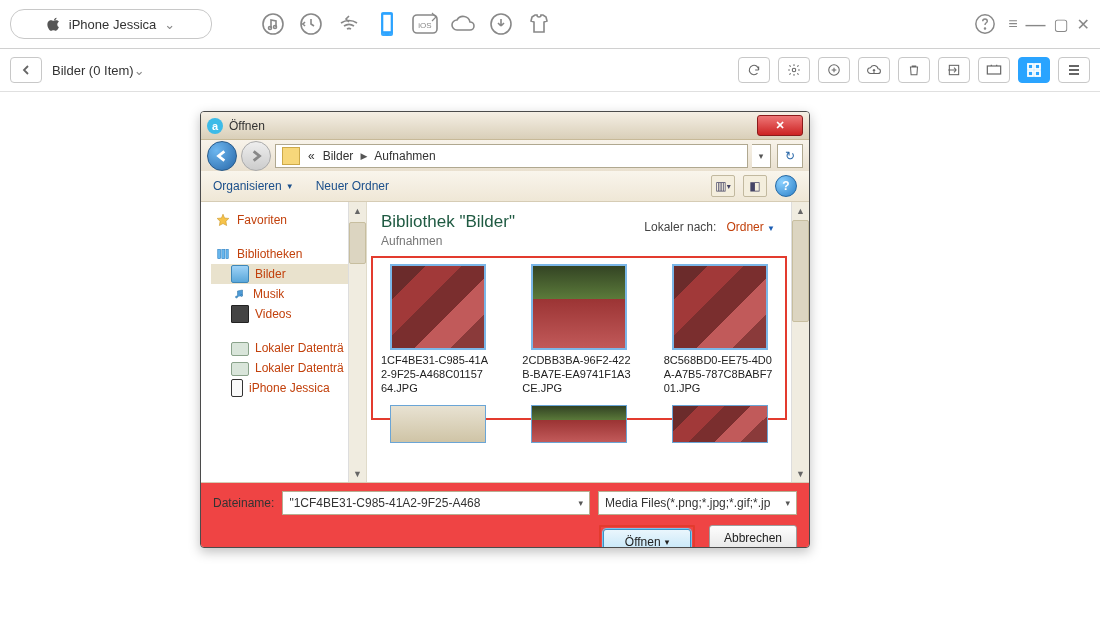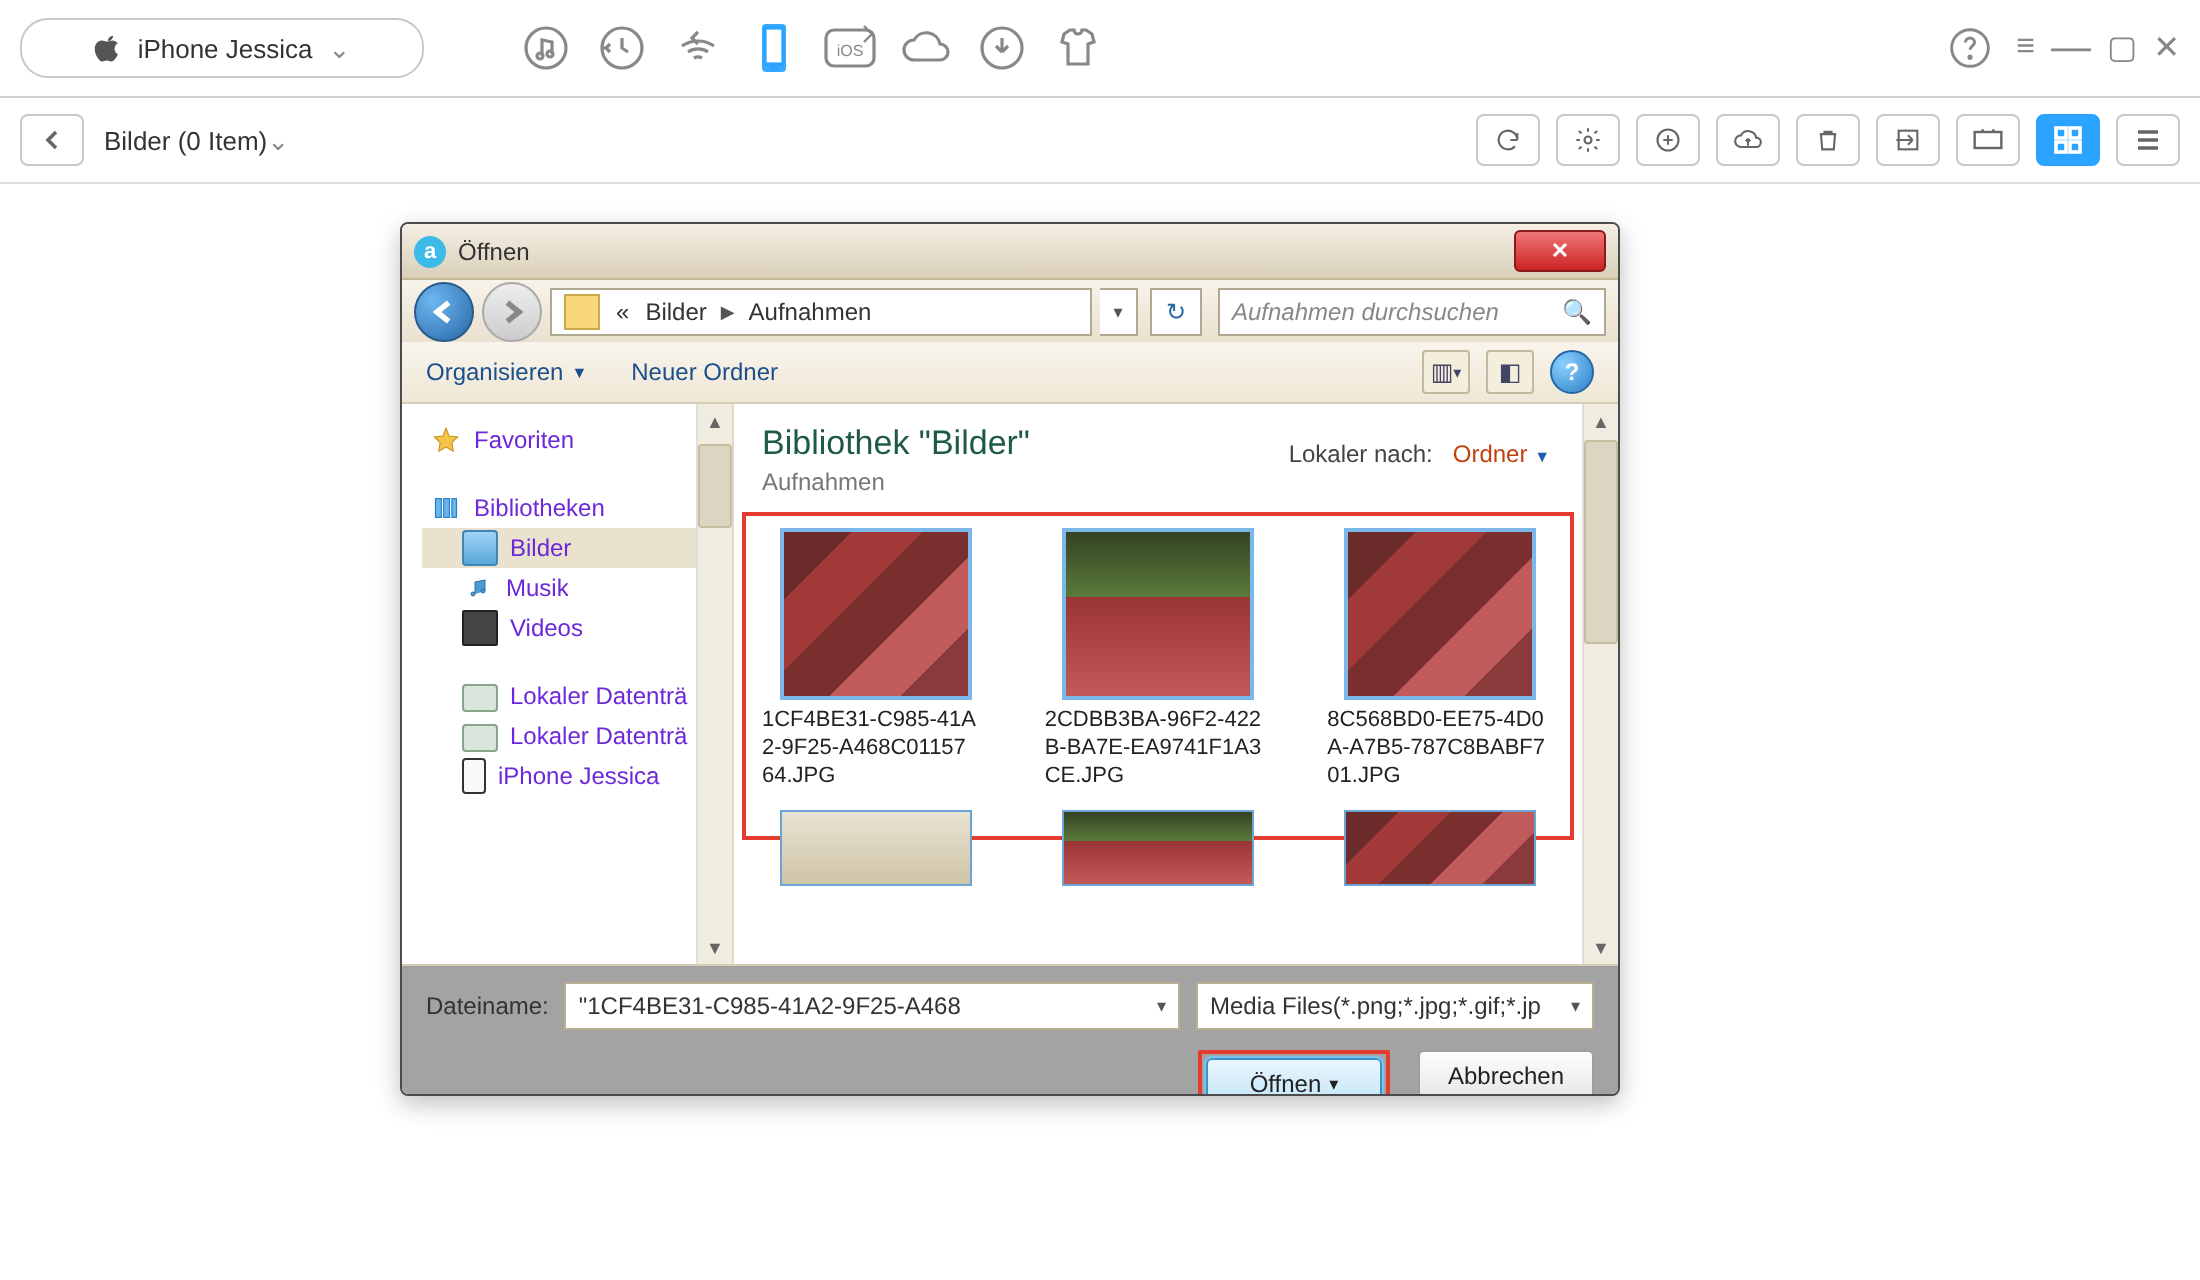--- a/index.html
+++ b/index.html
@@ -48,21 +48,21 @@
 .cmdbar .helpb{width:20px;height:20px;border-radius:50%;background:radial-gradient(circle at 30% 30%,#8cd1ff,#2a7fc7);color:#fff;display:flex;align-items:center;justify-content:center;font-weight:bold;border:1px solid #2468a3}
 
 .dlg-body{display:flex;height:280px}
 .side{width:165px;background:#fff;border-right:1px solid #e0dbca;position:relative}
 .side-inner{position:absolute;inset:0;overflow:hidden}
 .side-scroll{position:absolute;top:0;right:0;width:17px;height:100%;background:#f0ece0;border-left:1px solid #ddd}
 .side-scroll .thumb{width:15px;margin:20px auto 0;height:40px;background:#dcd5c1;border:1px solid #c7be9f;border-radius:2px}
 .side-scroll .arr{position:absolute;left:0;width:17px;height:17px;display:flex;align-items:center;justify-content:center;color:#666;font-size:9px}
 .side-scroll .arr.up{top:0}
 .side-scroll .arr.dn{bottom:0}
-.tree{padding:8px 4px 0 10px;font-size:12px;color:#6d28d9}
+.tree{padding:8px 4px 0 10px;font-size:12px;color:#c2410c}
 .tree .node{display:flex;align-items:center;gap:6px;height:20px;padding-left:4px}
 .tree .node.ind1{padding-left:20px}
 .tree .node.ind2{padding-left:20px}
 .tree .node.sel{background:#e9e2cd}
 .tree .label{white-space:nowrap;overflow:hidden;text-overflow:ellipsis}
 .ic{width:16px;height:16px;display:inline-flex;align-items:center;justify-content:center;flex-shrink:0}
 .ic.star svg{fill:#f6c34a;stroke:#c99522}
 .ic.lib svg{fill:#68b7ee;stroke:#2a7fc3}
 .ic.pic{background:linear-gradient(#9fd3f7,#5aa7da);border:1px solid #3e86b7;border-radius:2px}
 .ic.doc{background:#fff;border:1px solid #9aa;border-radius:1px;position:relative}
@@ -88,21 +88,21 @@
 .thumb.alt{background:linear-gradient(#324223,#5b7a3a 40%,#9b3434 40%,#c25a5a)}
 .sel-glow{outline:2px solid #7bb7e8;outline-offset:-2px}
 .fname{font-size:11px;color:#222;line-height:1.25;white-space:pre-wrap}
 .row2{display:flex;gap:28px;padding:0 14px}
 .row2 .thumb{height:36px}
 .cscroll{position:absolute;right:0;top:0;width:17px;height:100%;background:#f0ece0;border-left:1px solid #ddd}
 .cscroll .thumb{width:15px;margin:18px auto 0;height:100px;background:#dcd5c1;border:1px solid #c7be9f;border-radius:2px}
 .cscroll .arr{position:absolute;left:0;width:17px;height:17px;display:flex;align-items:center;justify-content:center;color:#666;font-size:9px}
 .cscroll .arr.up{top:0}.cscroll .arr.dn{bottom:0}
 
-.dlg-bottom{background:#a3a3a3;border-top:1px solid #d6ccb5;padding:8px 12px 10px}
+.dlg-bottom{background:#ef4444;border-top:1px solid #d6ccb5;padding:8px 12px 10px}
 .fn-row{display:flex;align-items:center;gap:8px}
 .fn-label{font-size:12px;color:#333}
 .fn-combo{flex:1;height:22px;background:#fff;border:1px solid #b7ad91;display:flex;align-items:center;padding:0 6px;font-size:12px}
 .fn-combo .dd{margin-left:auto;font-size:9px;color:#555}
 .ft-combo{width:185px;height:22px;background:#fff;border:1px solid #b7ad91;display:flex;align-items:center;padding:0 6px;font-size:12px}
 .ft-combo .dd{margin-left:auto;font-size:9px;color:#555}
 .btn-row{display:flex;justify-content:flex-end;gap:14px;margin-top:10px;position:relative}
 .dlg-btn{width:86px;height:24px;border:1px solid #9e9e9e;background:linear-gradient(#fdfdfd,#e6e6e6);border-radius:3px;display:flex;align-items:center;justify-content:center;font-size:12px;color:#222}
 .dlg-btn.primary{border:1px solid #3a93c7;background:linear-gradient(#eaf6fd,#bfe4f7);outline:1px solid #7bc3ea;outline-offset:0}
 .redbox2{border:2px solid #e33b2e;padding:2px;border-radius:1px}
@@ -275,24 +275,20 @@
       </div>
     <div class="addrbar">
       <span class="fld"></span>
       <span class="seg">«</span>
       <span class="seg">Bilder</span>
       <span class="tri">▶</span>
       <span class="seg">Aufnahmen</span>
     </div>
     <div class="addrdrop">▾</div>
     <div class="refbtn">↻</div>
-    <div class="searchbox">
-      <span>Aufnahmen durchsuchen</span>
-      <span class="mag">🔍</span>
-    </div>
   </div>
   <div class="cmdbar">
     <div class="item">
         <span>Organisieren</span>
         <span class="tri">▼</span>
       </div>
     <div class="item">
         <span>Neuer Ordner</span>
       </div>
     <div class="rightbtns">

